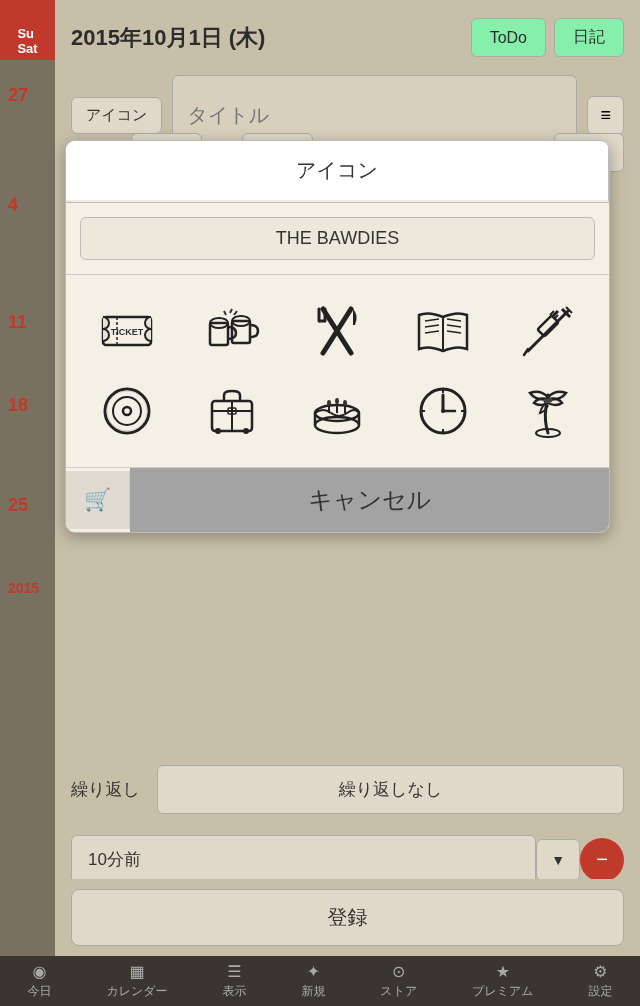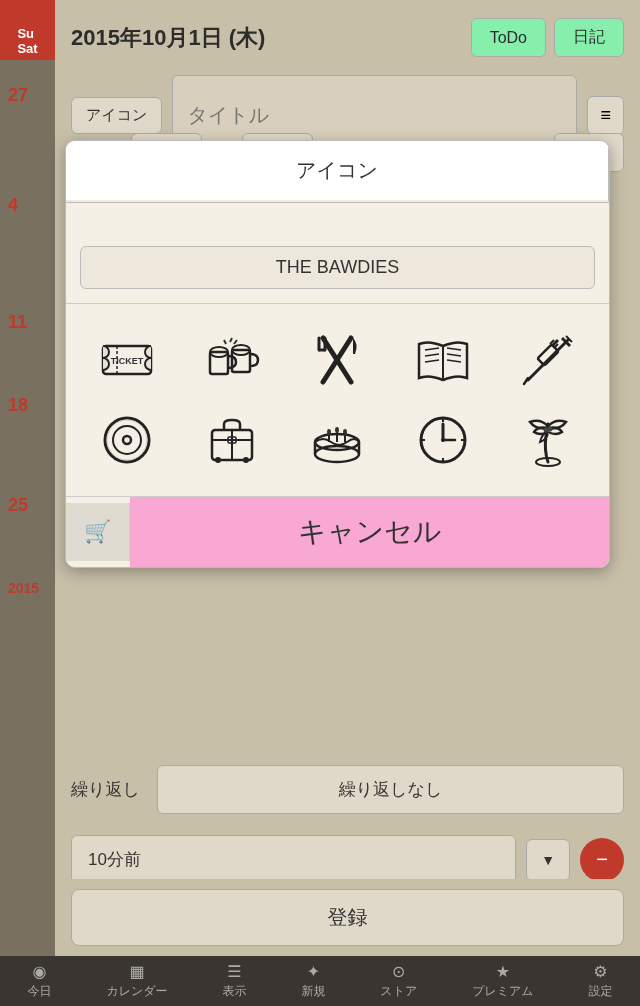--- a/index.html
+++ b/index.html
@@ -177,21 +177,20 @@
     .band-name-btn {
       width: 100%;
       background: #ede8db;
       border: 1.5px solid #bbb;
       border-radius: 6px;
       padding: 10px;
       font-size: 18px;
       text-align: center;
       color: #333;
       cursor: pointer;
-      margin-top: 29px;
     }
 
     
     .icons-grid {
       display: grid;
       grid-template-columns: repeat(5, 1fr);
       gap: 0;
       padding: 16px 8px;
     }
     .icon-cell {
@@ -216,24 +215,24 @@
       background: #e0dbd0;
       border: none;
       border-right: 1.5px solid #ccc;
       padding: 16px 18px;
       font-size: 22px;
       cursor: pointer;
       color: #333;
     }
     .cancel-btn {
       flex: 1;
-      background: #f9a8d4;
+      background: #a3a3a3;
       border: none;
       padding: 16px;
-      font-size: 28px;
+      font-size: 24px;
       color: #333;
       cursor: pointer;
       text-align: center;
     }
 
     
     .repeat-row {
       display: flex;
       align-items: center;
       padding: 12px 16px;
@@ -259,21 +258,20 @@
       text-align: center;
       color: #333;
       cursor: pointer;
     }
 
     
     .notif-row {
       display: flex;
       align-items: center;
       padding: 12px 16px;
-      gap: 10px;
       background: #c8bfa8;
       position: absolute;
       bottom: 110px;
       left: 55px;
       width: 585px;
     }
     .notif-select {
       flex: 1;
       background: #e0d8c8;
       border: 1.5px solid #aaa;

